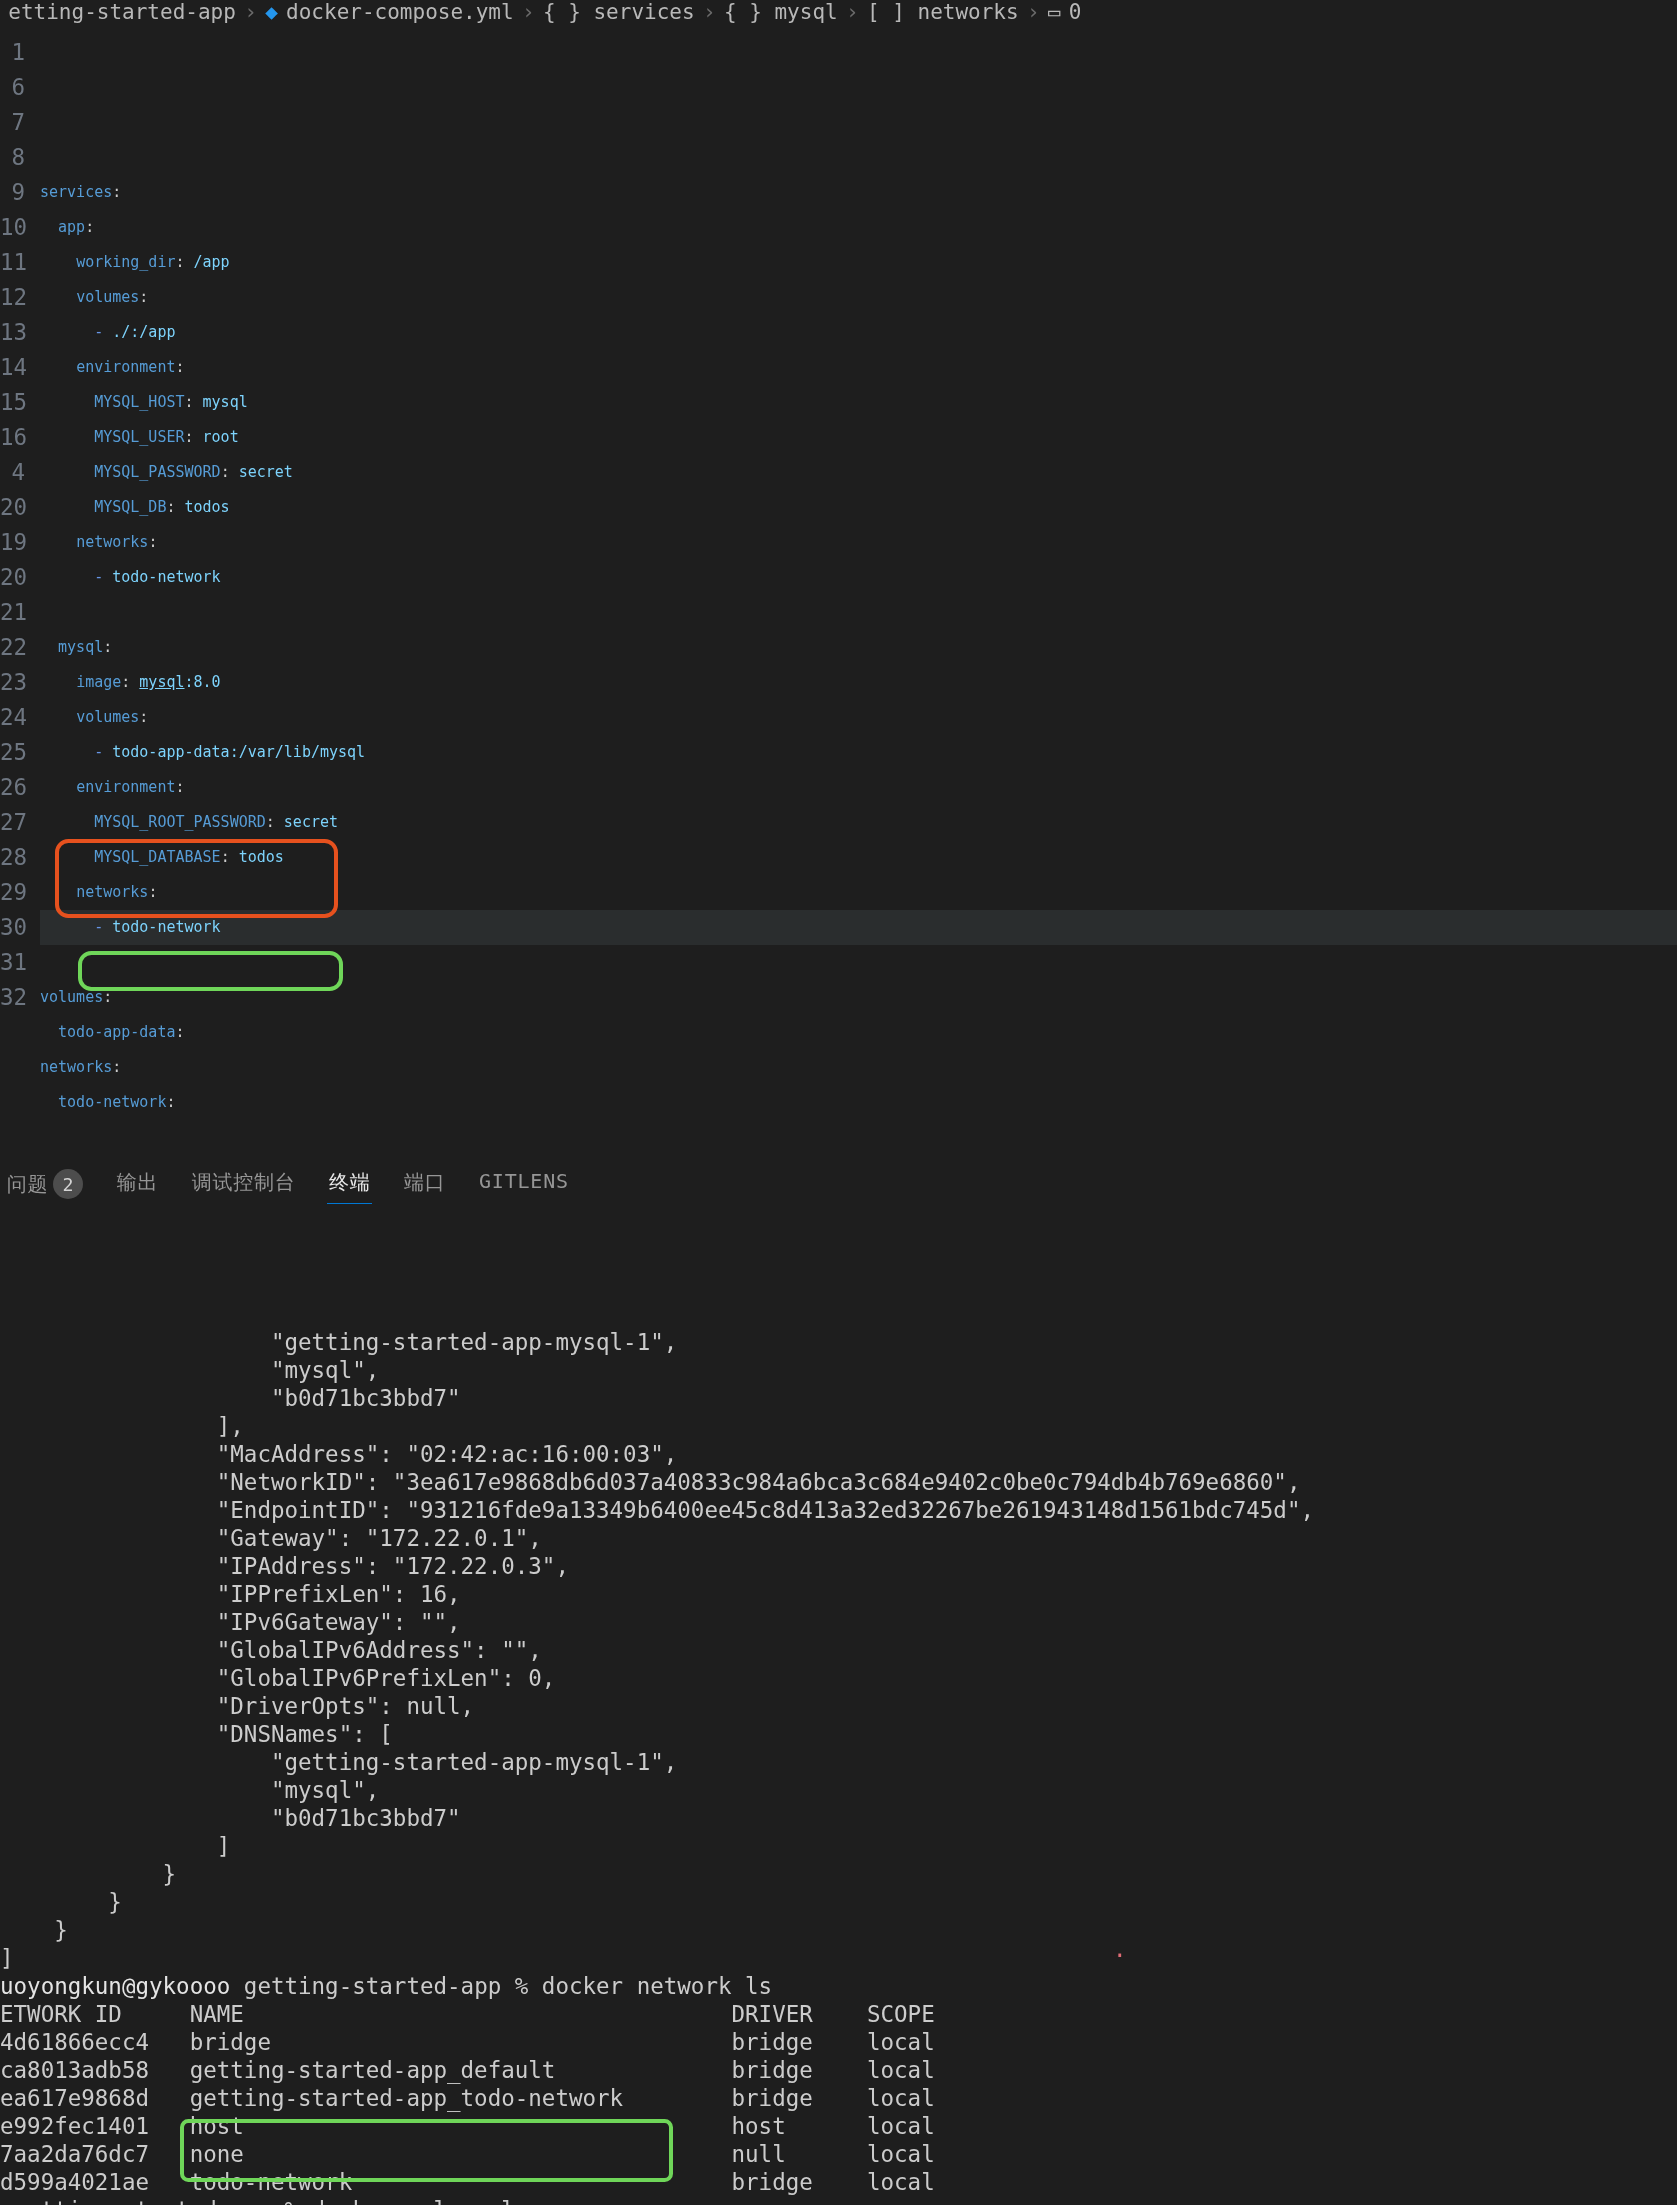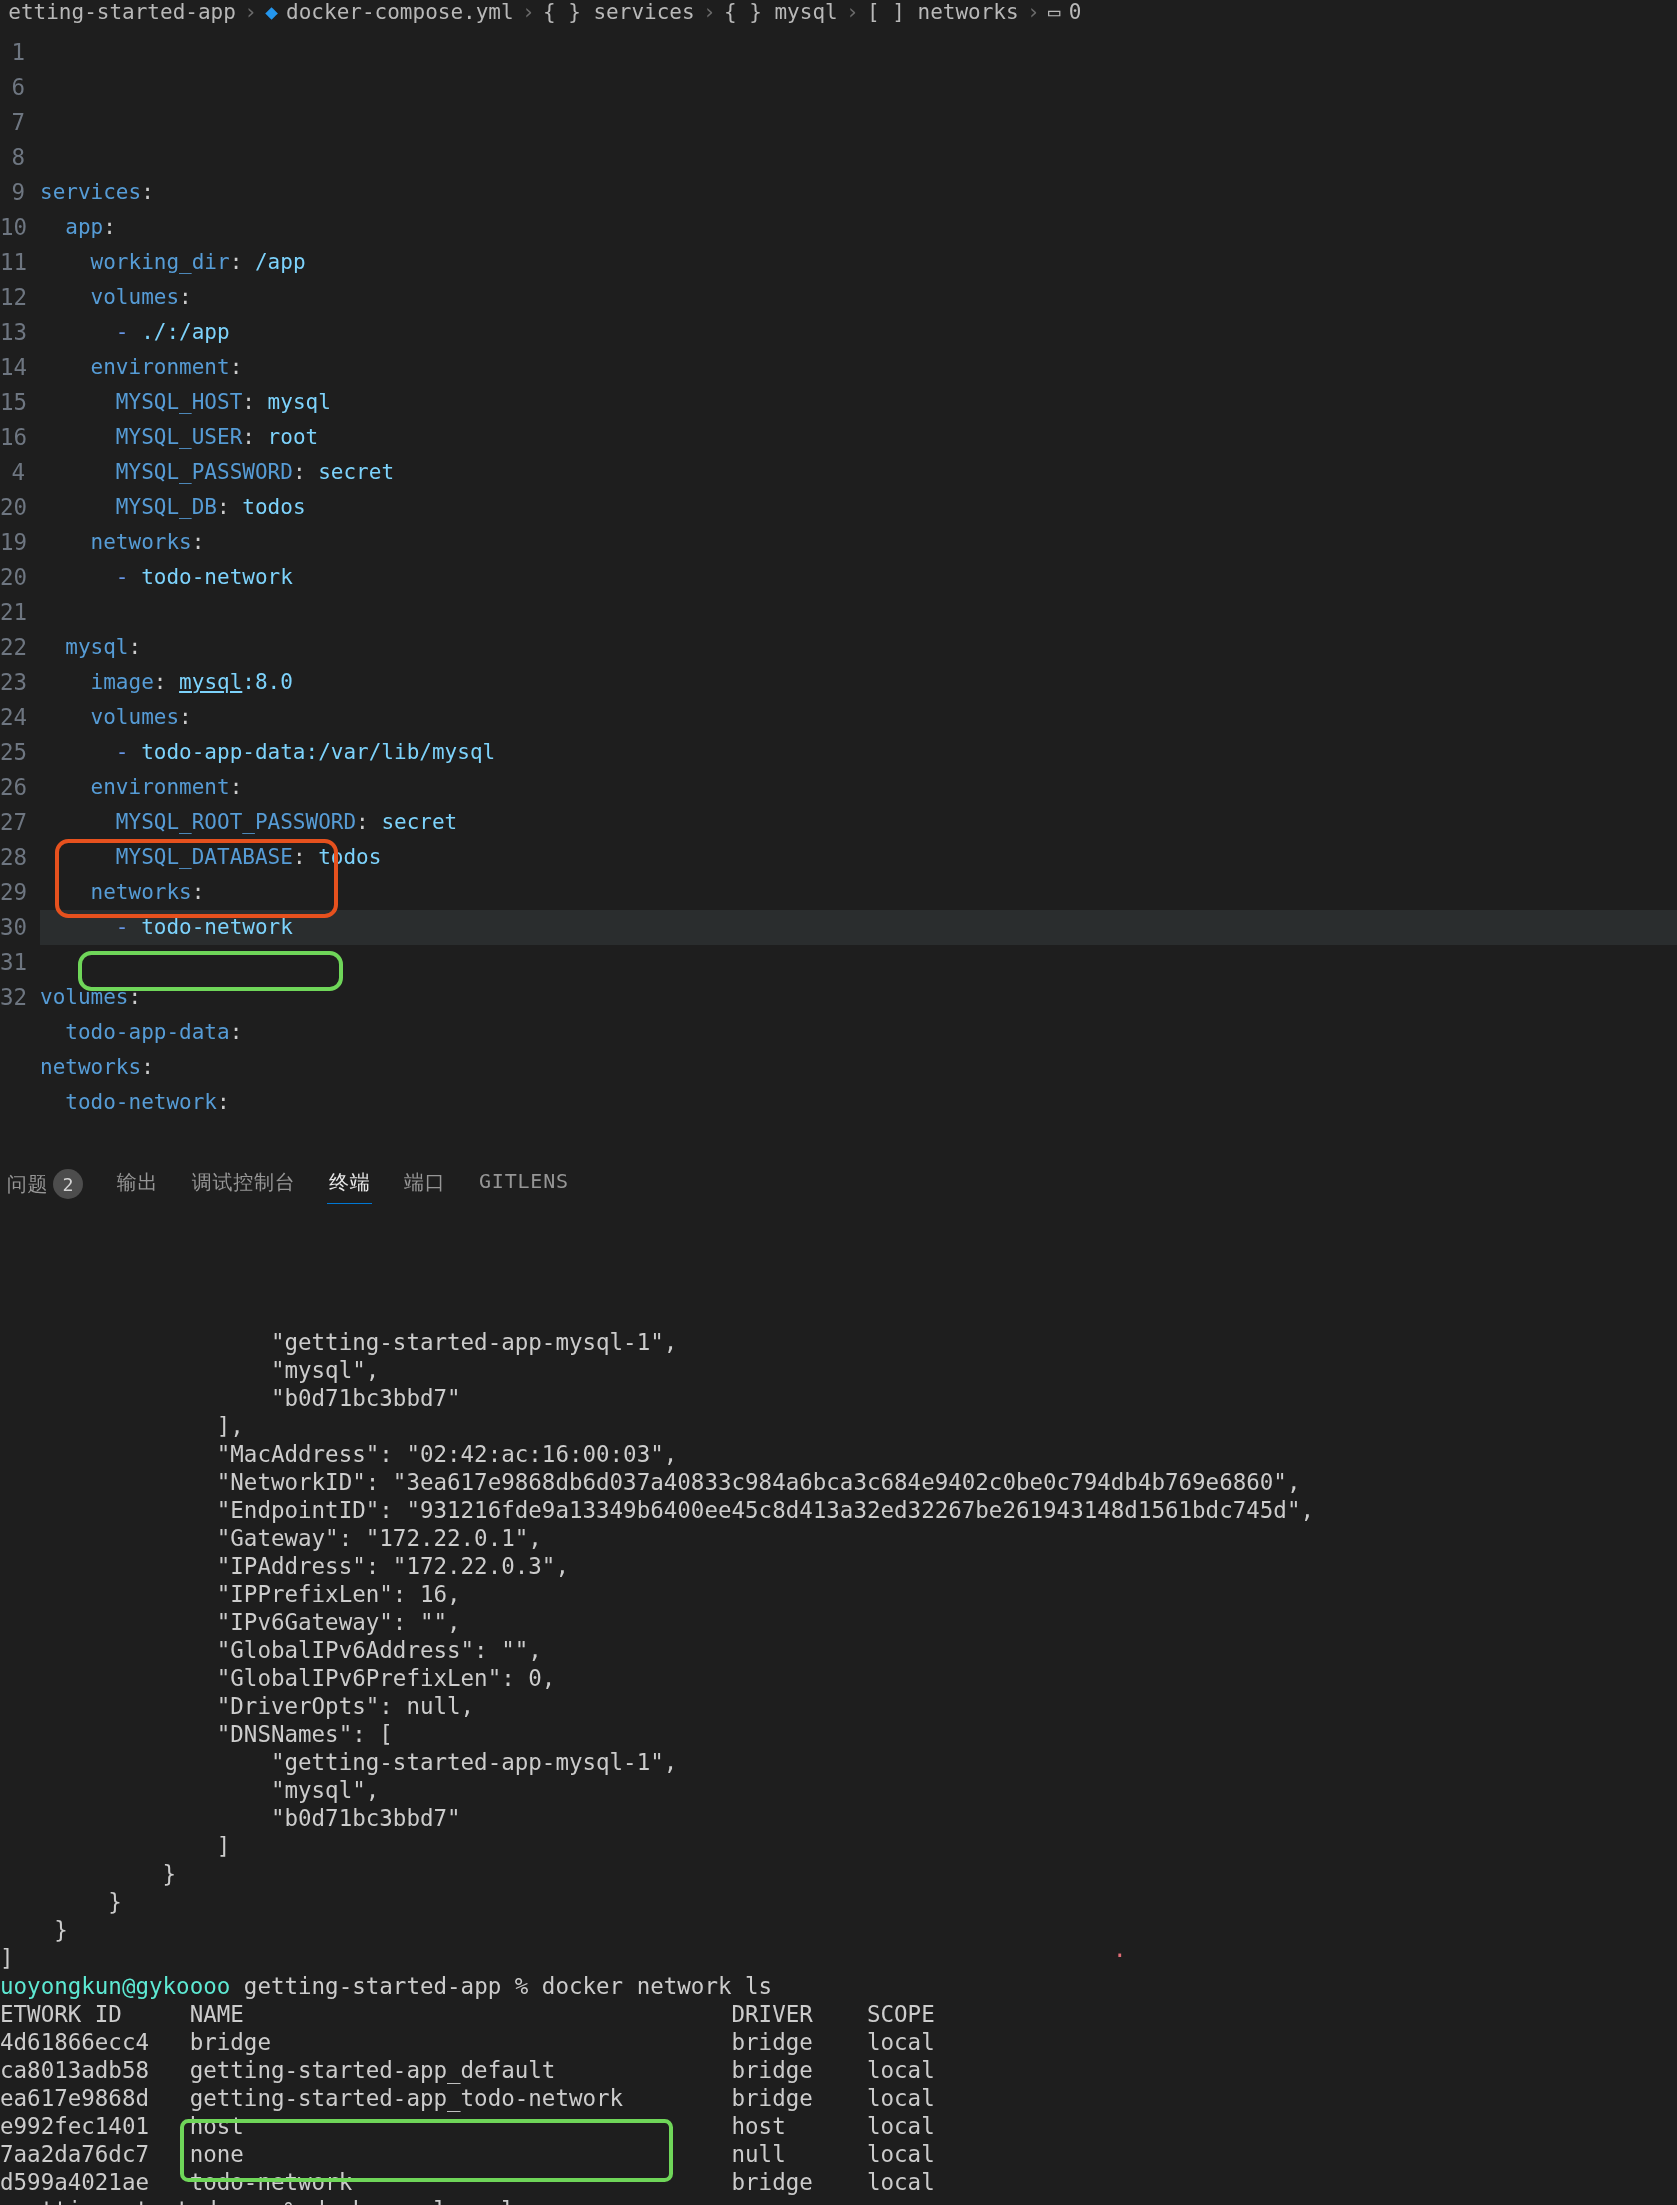--- a/index.html
+++ b/index.html
@@ -2,36 +2,36 @@
 <html style="font-size:13.3px"><head>
 <meta charset="utf-8">
 <style>
   *{margin:0;padding:0;box-sizing:border-box}
   body{background:#1e1e1e;font-family:Menlo,Monaco,Consolas,monospace;font-size:22.5px;color:#d4d4d4;width:1678px;height:2205px;overflow:hidden}
   .breadcrumb{height:30px;background:#1e1e1e;color:#8c8c8c;padding:0 8.3px;display:flex;gap:8.3px;font-size:21px;border-bottom:0.8px solid #1e1e1e}
   .breadcrumb .sep{color:#6a6a6a}
   .breadcrumb .seg{color:#b8b8b8}
   .editor{display:flex;background:#1e1e1e;padding-top:5px}
   .gutter{width:40px;text-align:right;color:#6e7681;padding-right:15px;user-select:none;font-size:22.5px;line-height:35px}
-  .code{flex:1;font-size:21px;line-height:35px;white-space:pre;position:relative}
+  .code{flex:1;font-size:15px;line-height:35px;white-space:pre;position:relative}
   .ln{height:35px}
   .hl{background:#2a2d2e}
   .key{color:#569cd6}
   .val{color:#7dd3fc}
   .pun{color:#cccccc}
   .lst{color:#6796e6}
   .u{text-decoration:underline}
   .box-orange{position:absolute;border:4.2px solid #e6511e;border-radius:13.3px}
   .box-green{position:absolute;border:4.2px solid #6fd659;border-radius:13.3px}
   .panel-tabs{display:flex;gap:30px;padding:8.3px 5px 5px 5px;border-top:0.8px solid #1e1e1e;background:#1e1e1e;font-size:20px;color:#969696}
   .panel-tabs .tab{padding:5px 1.7px;letter-spacing:0.8px}
   .panel-tabs .tab.active{color:#e7e7e7;border-bottom:1.7px solid #0078d4;padding-bottom:7px}
   .badge{background:#4d4d4d;color:#d4d4d4;border-radius:15px;min-width:30px;height:30px;display:inline-flex;align-items:center;justify-content:center;font-size:18.3px;padding:0 8.3px;margin-left:5px}
   .terminal{background:#1e1e1e;color:#cccccc;font-size:22.5px;line-height:28px;white-space:pre;padding:6.7px 0 0 0;position:relative}
-  .green{color:#5eead4}
+  .green{color:#e5e5e5}
   .dot-red{color:#e06c75}
   .t-box-green{position:absolute;border:4.2px solid #6fd659;border-radius:8.3px}
 </style>
 </head>
 <body>
 
 <div class="breadcrumb">
   <span class="seg">etting-started-app</span>
   <span class="sep">›</span>
   <span style="color:#2496ed">◆</span>

